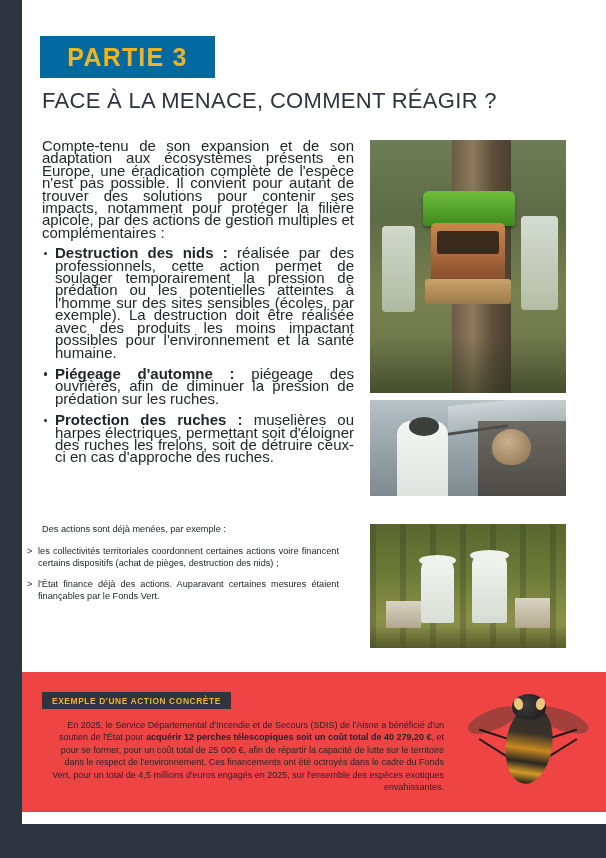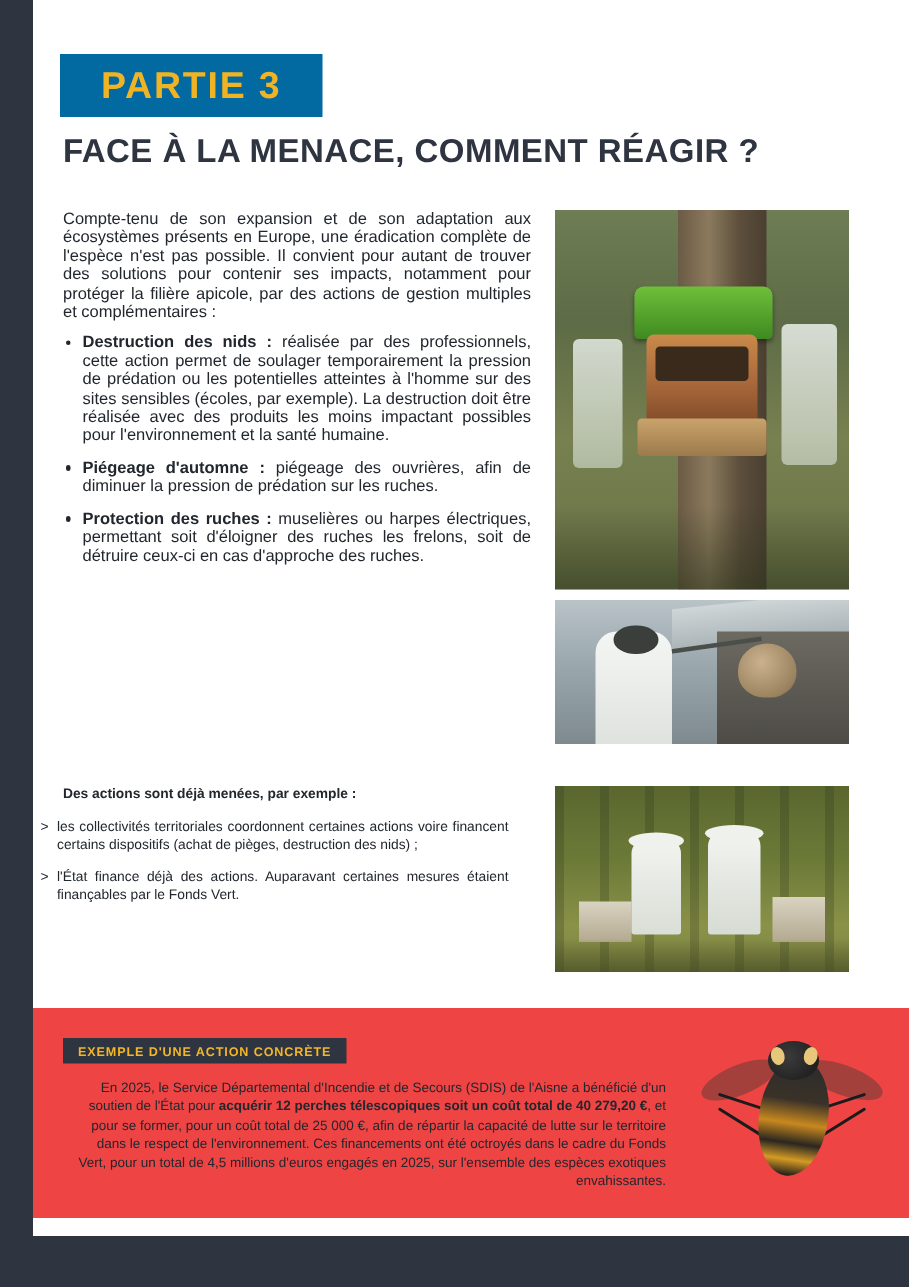--- a/index.html
+++ b/index.html
@@ -46,32 +46,32 @@
     letter-spacing: 1.2px;
     font-family: "Liberation Sans", sans-serif;
     font-stretch: condensed;
   }
   .part-title {
     position: absolute;
     left: 42px; top: 88px;
     width: 520px;
     color: #2e3440;
     font-size: 22px;
-    font-weight: bold;
+    font-weight: normal;
     letter-spacing: 0.3px;
     font-family: "Liberation Sans", sans-serif;
   }
 
   
   .text-col {
     position: absolute;
     left: 42px; top: 140px;
     width: 312px;
     color: #22272e;
-    font-size: 11px;
+    font-size: 15px;
     line-height: 12.4px;
     text-align: justify;
   }
   .intro-p {
     margin: 0 0 8px 0;
     text-align: justify;
   }
   ul.bullets {
     list-style: none;
     margin: 0;
@@ -93,21 +93,21 @@
   }
   ul.bullets b {
     font-weight: bold;
   }
 
   .actions-title {
     position: absolute;
     left: 42px; top: 524px;
     width: 320px;
     font-size: 9.2px;
-    font-weight: bold;
+    font-weight: normal;
     color: #22272e;
   }
   .arrow-list {
     position: absolute;
     left: 27px; top: 545px;
     width: 312px;
     font-size: 9.2px;
     line-height: 12.4px;
     color: #22272e;
   }

